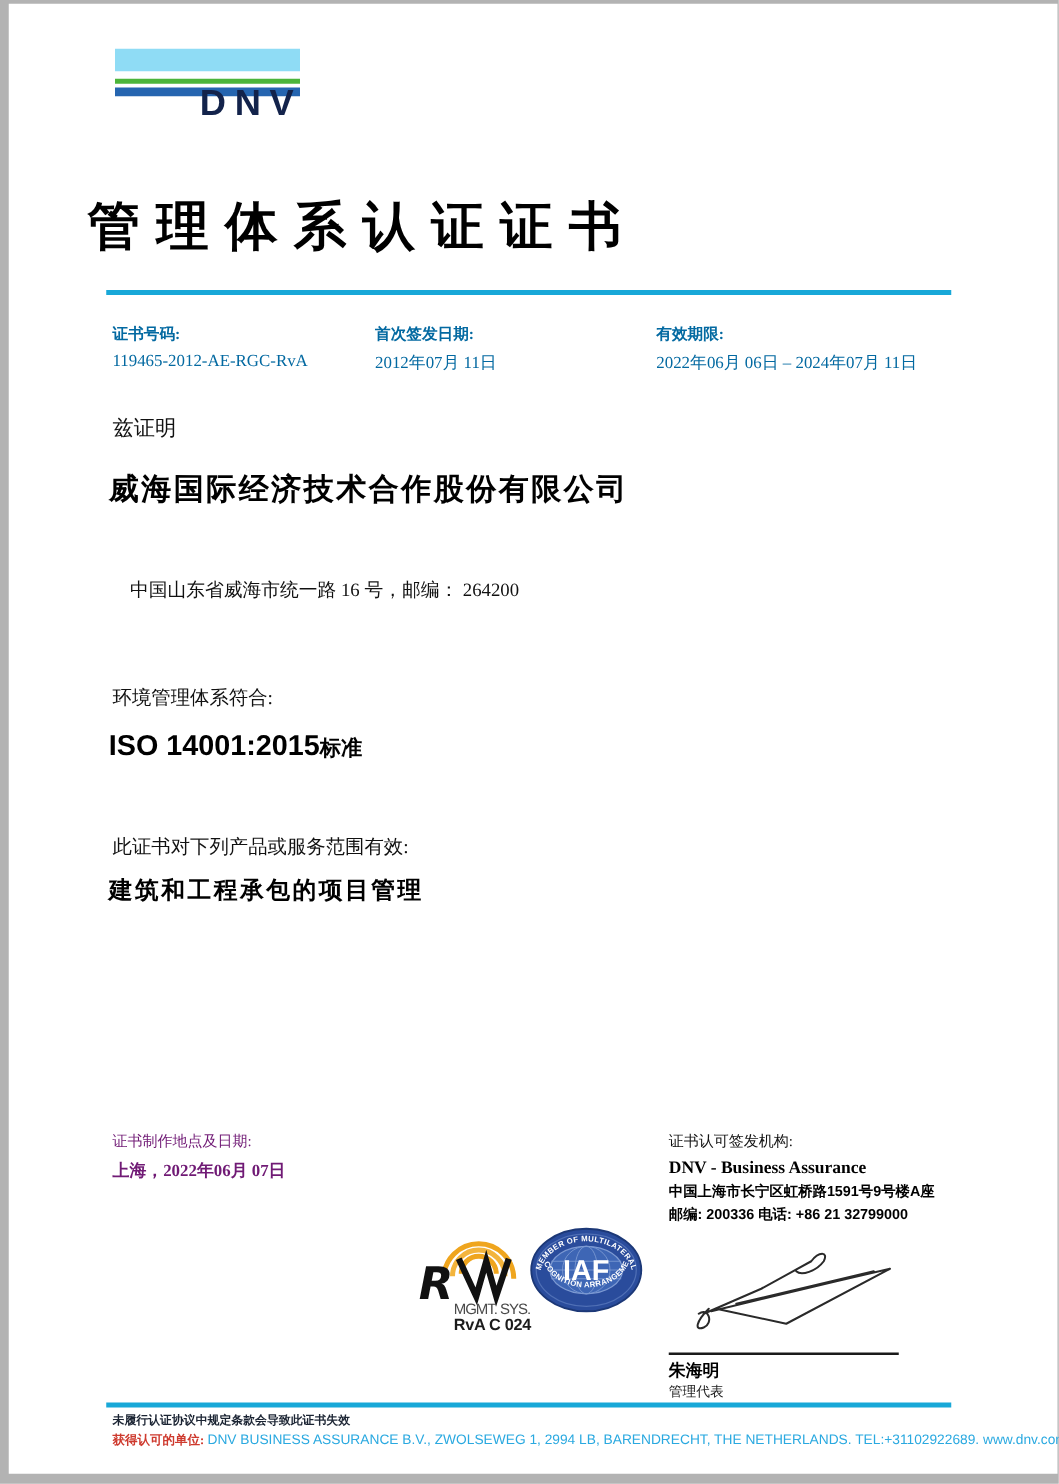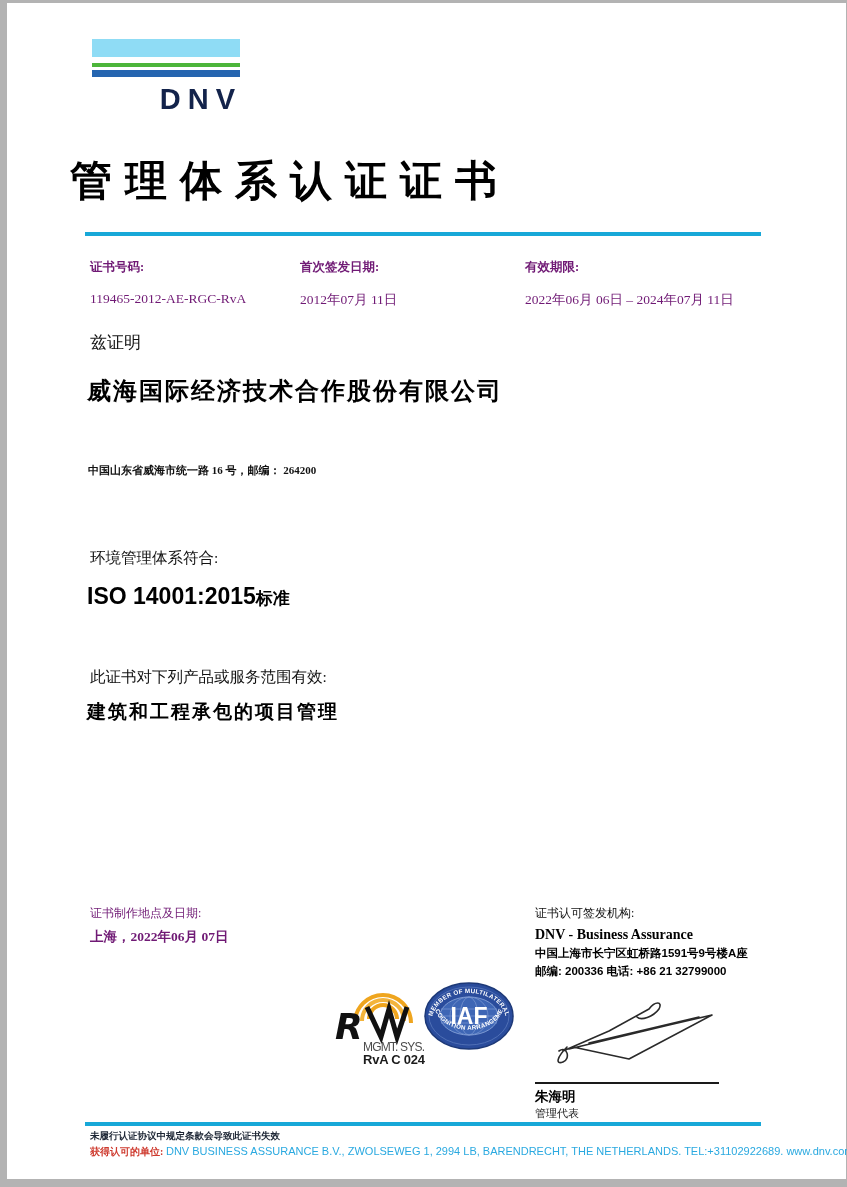--- a/index.html
+++ b/index.html
@@ -14,44 +14,44 @@
     position:absolute;left:7px;top:3px;width:839px;height:1176px;
     background:#ffffff;
   }
   .abs{position:absolute;}
 
   
   .logo-bar1{left:85px;top:36px;width:148px;height:18px;background:#8fdcf5;}
   .logo-bar2{left:85px;top:60px;width:148px;height:4px;background:#4cb53a;}
   .logo-bar3{left:85px;top:67px;width:148px;height:7px;background:#2565b0;}
   .logo-text{
-    left:85px;top:80px;width:150px;text-align:right;
+    left:85px;top:64px;width:150px;text-align:right;
     font-family:"Liberation Sans","DejaVu Sans",sans-serif;
     font-weight:bold;font-size:29px;letter-spacing:7px;color:#13234b;
   }
 
   .doc-title{
     left:63px;top:150px;font-size:42px;font-weight:bold;color:#000;
     letter-spacing:13px;font-family:"DejaVu Serif","Liberation Serif",serif;
     white-space:nowrap;
   }
   .rule{height:4px;background:#18a8d8;}
   .rule-top{left:78px;top:229px;width:676px;}
   .rule-bottom{left:78px;top:1119px;width:676px;}
 
-  .detail-col{color:#701a75;}
+  .detail-col{color:#0369a1;}
   .detail-col .lbl{font-size:12.5px;font-weight:bold;}
-  .detail-col .val{font-size:13.5px;margin-top:15px;white-space:nowrap;}
+  .detail-col .val{font-size:13.5px;margin-top:5px;white-space:nowrap;}
   .col1{left:83px;top:256px;}
   .col2{left:293px;top:256px;}
   .col3{left:518px;top:256px;}
 
   .certify-intro{left:83px;top:328px;font-size:17px;color:#111;}
   .company{left:80px;top:372px;font-size:24px;font-weight:bold;color:#000;letter-spacing:2px;white-space:nowrap;}
-  .address{left:81px;top:460px;font-size:11px;color:#111;font-weight:bold;}
+  .address{left:97px;top:460px;font-size:15px;color:#111;}
   .conform-label{left:83px;top:545px;font-size:15.5px;color:#111;}
   .standard-line{left:80px;top:580px;white-space:nowrap;}
   .standard-line .std{
     font-family:"Liberation Sans","DejaVu Sans",sans-serif;
     font-size:23px;font-weight:bold;color:#000;
   }
   .standard-line .std-suffix{font-size:17px;font-weight:bold;color:#000;}
   .scope-label{left:83px;top:664px;font-size:15.5px;color:#111;}
   .scope{left:80px;top:696px;font-size:19px;font-weight:bold;color:#000;letter-spacing:2px;}
 

